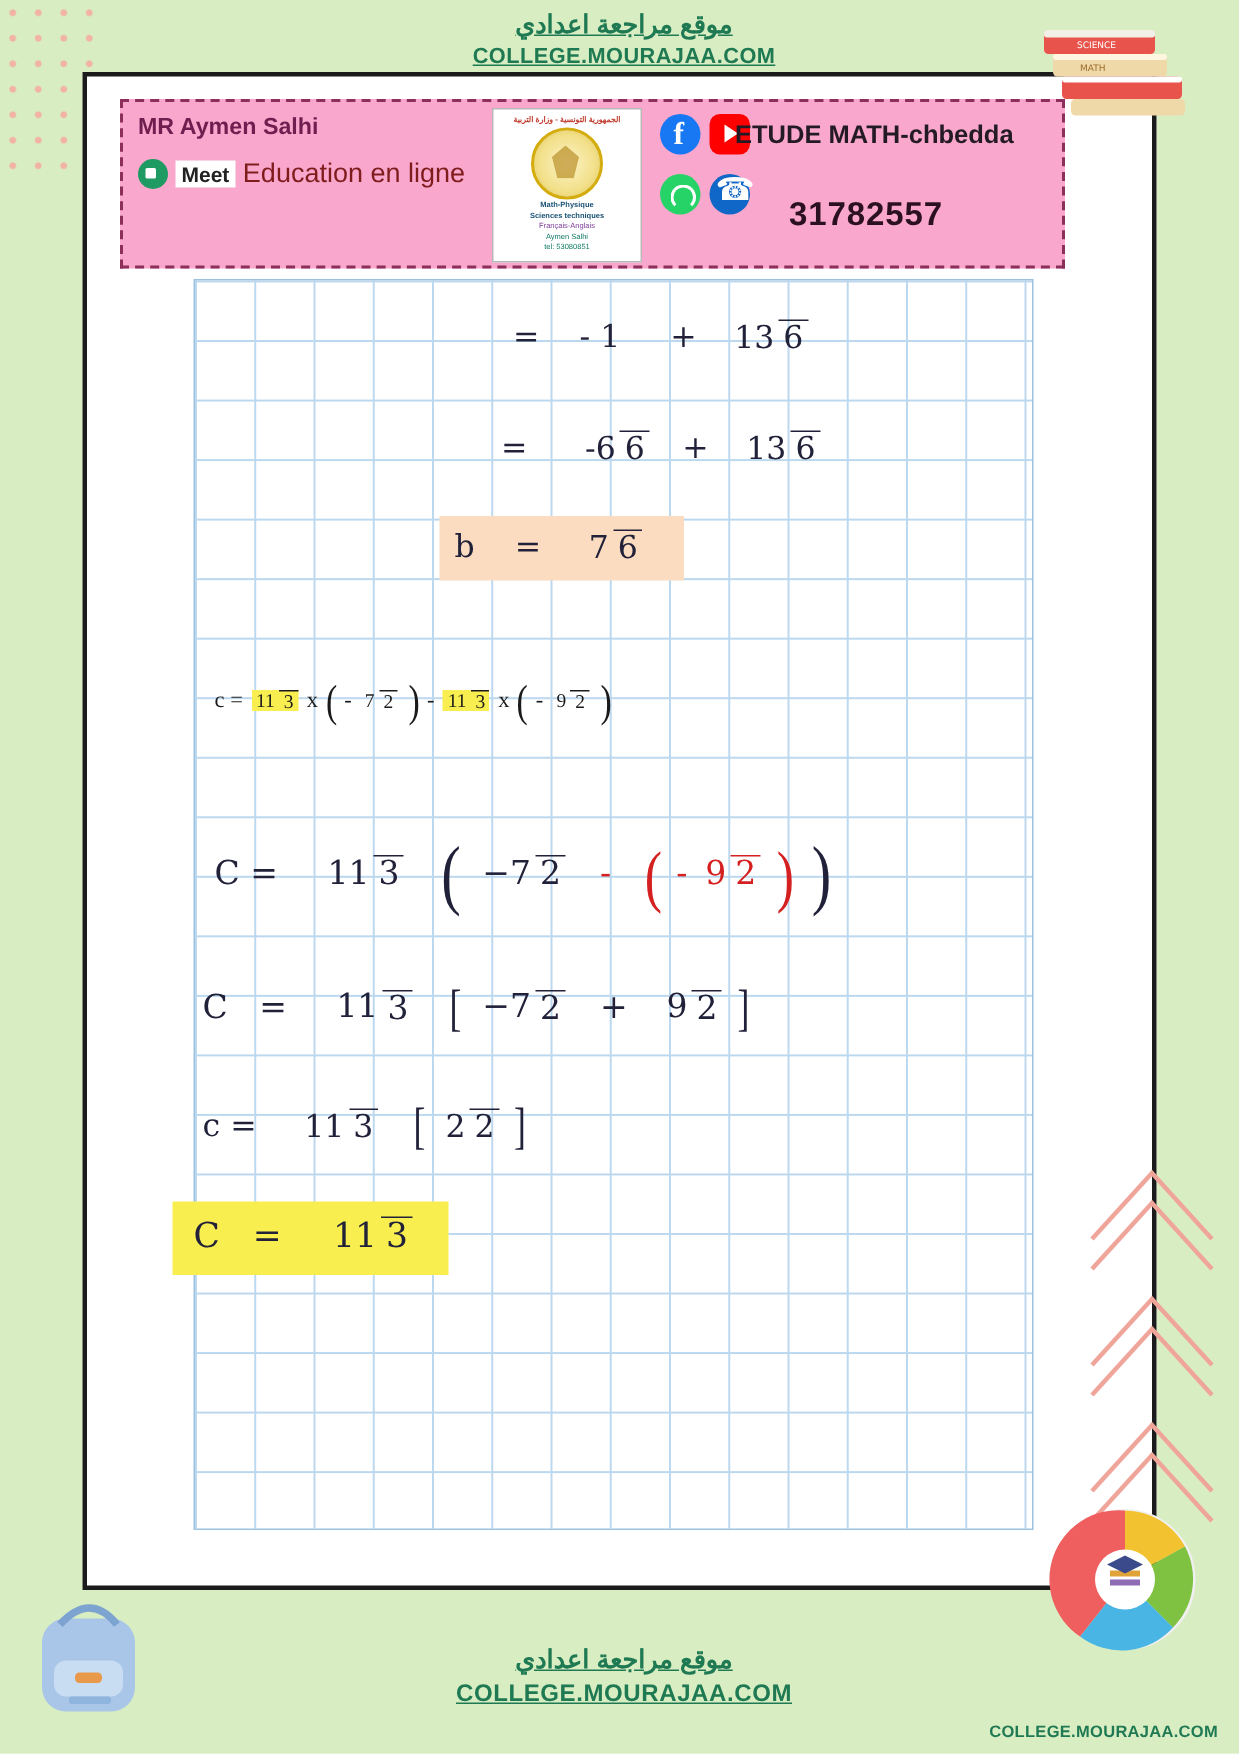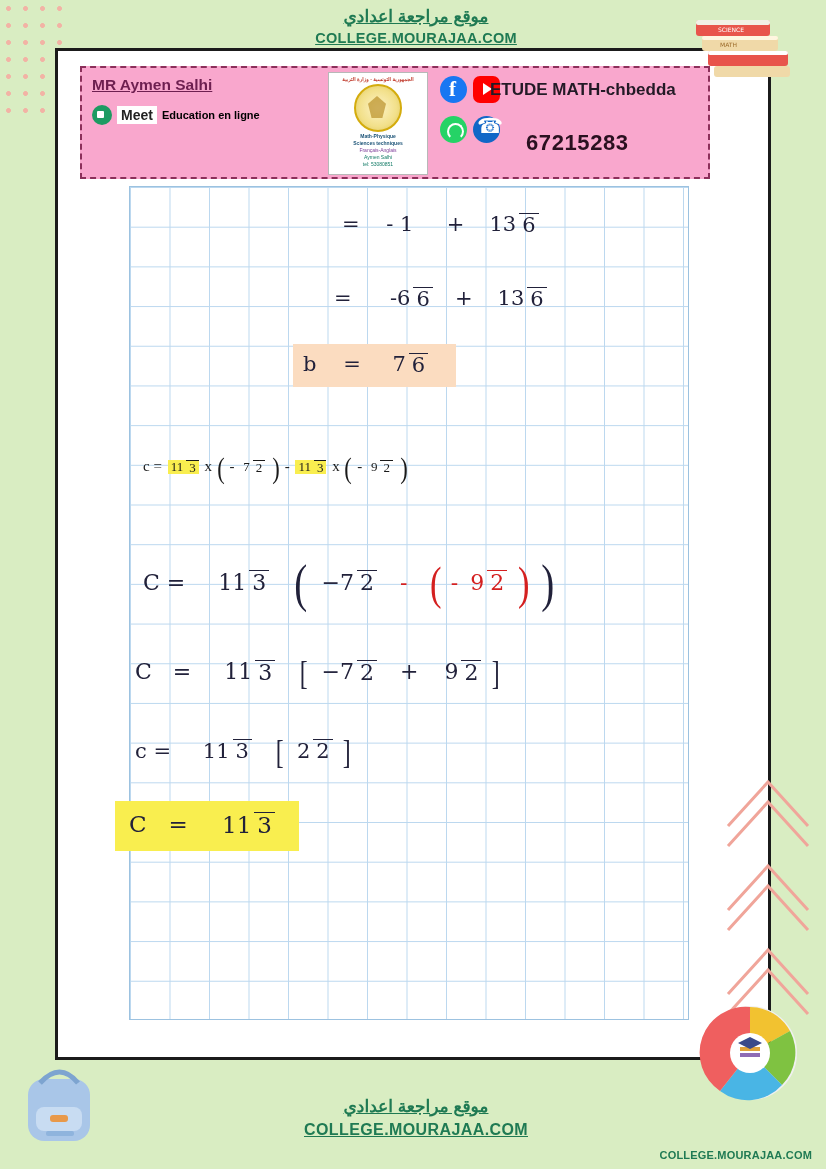--- a/index.html
+++ b/index.html
@@ -85,21 +85,20 @@
     left: 10px; top: 8px;
     width: 250px;
     color: #6c1f4a;
   }
   .ph-line {
     font-size: 15.5px;
     font-weight: bold;
     color: #3a1a30;
     margin-bottom: 11px;
     white-space: nowrap;
-    text-decoration: underline;
   }
   .ph-line.teacher { color: #6e1f50; }
   .meet-row {
     display: flex;
     align-items: center;
     gap: 5px;
     margin-bottom: 10px;
   }
   .meet-icon {
     width: 20px; height: 20px;
@@ -117,23 +116,23 @@
     border-radius: 1px;
   }
   .meet-badge {
     background: #ffffff;
     color: #222;
     font-size: 14px;
     font-weight: bold;
     padding: 1px 4px;
   }
   .meet-text {
-    font-size: 11px;
-    font-weight: bold;
-    color: #000000;
+    font-size: 18px;
+    font-weight: normal;
+    color: #7f1d1d;
   }
 
   .ph-logo {
     position: absolute;
     left: 246px; top: 4px;
     width: 100px; height: 103px;
     background: #ffffff;
     border: 1px solid #b8b8b8;
     box-sizing: border-box;
     text-align: center;
@@ -393,21 +392,21 @@
   <div class="ph-right">
     <div class="soc-row">
       <span class="ic ic-fb"></span>
       <span class="ic ic-yt"></span>
     </div>
     <div class="soc-row" style="top:48px;">
       <span class="ic ic-wa"></span>
       <span class="ic ic-phone"></span>
     </div>
     <div class="brand-title">ETUDE MATH-chbedda</div>
-    <div class="phone-num">67215283</div>
+    <div class="phone-num">31782557</div>
   </div>
 </div>
 
 <div class="grid-paper"></div>
 
 <div class="hand">
 
   <div class="hw" style="left:213px; top:26px; font-size:21px;">
     <span>=</span>
     &nbsp;&nbsp;

